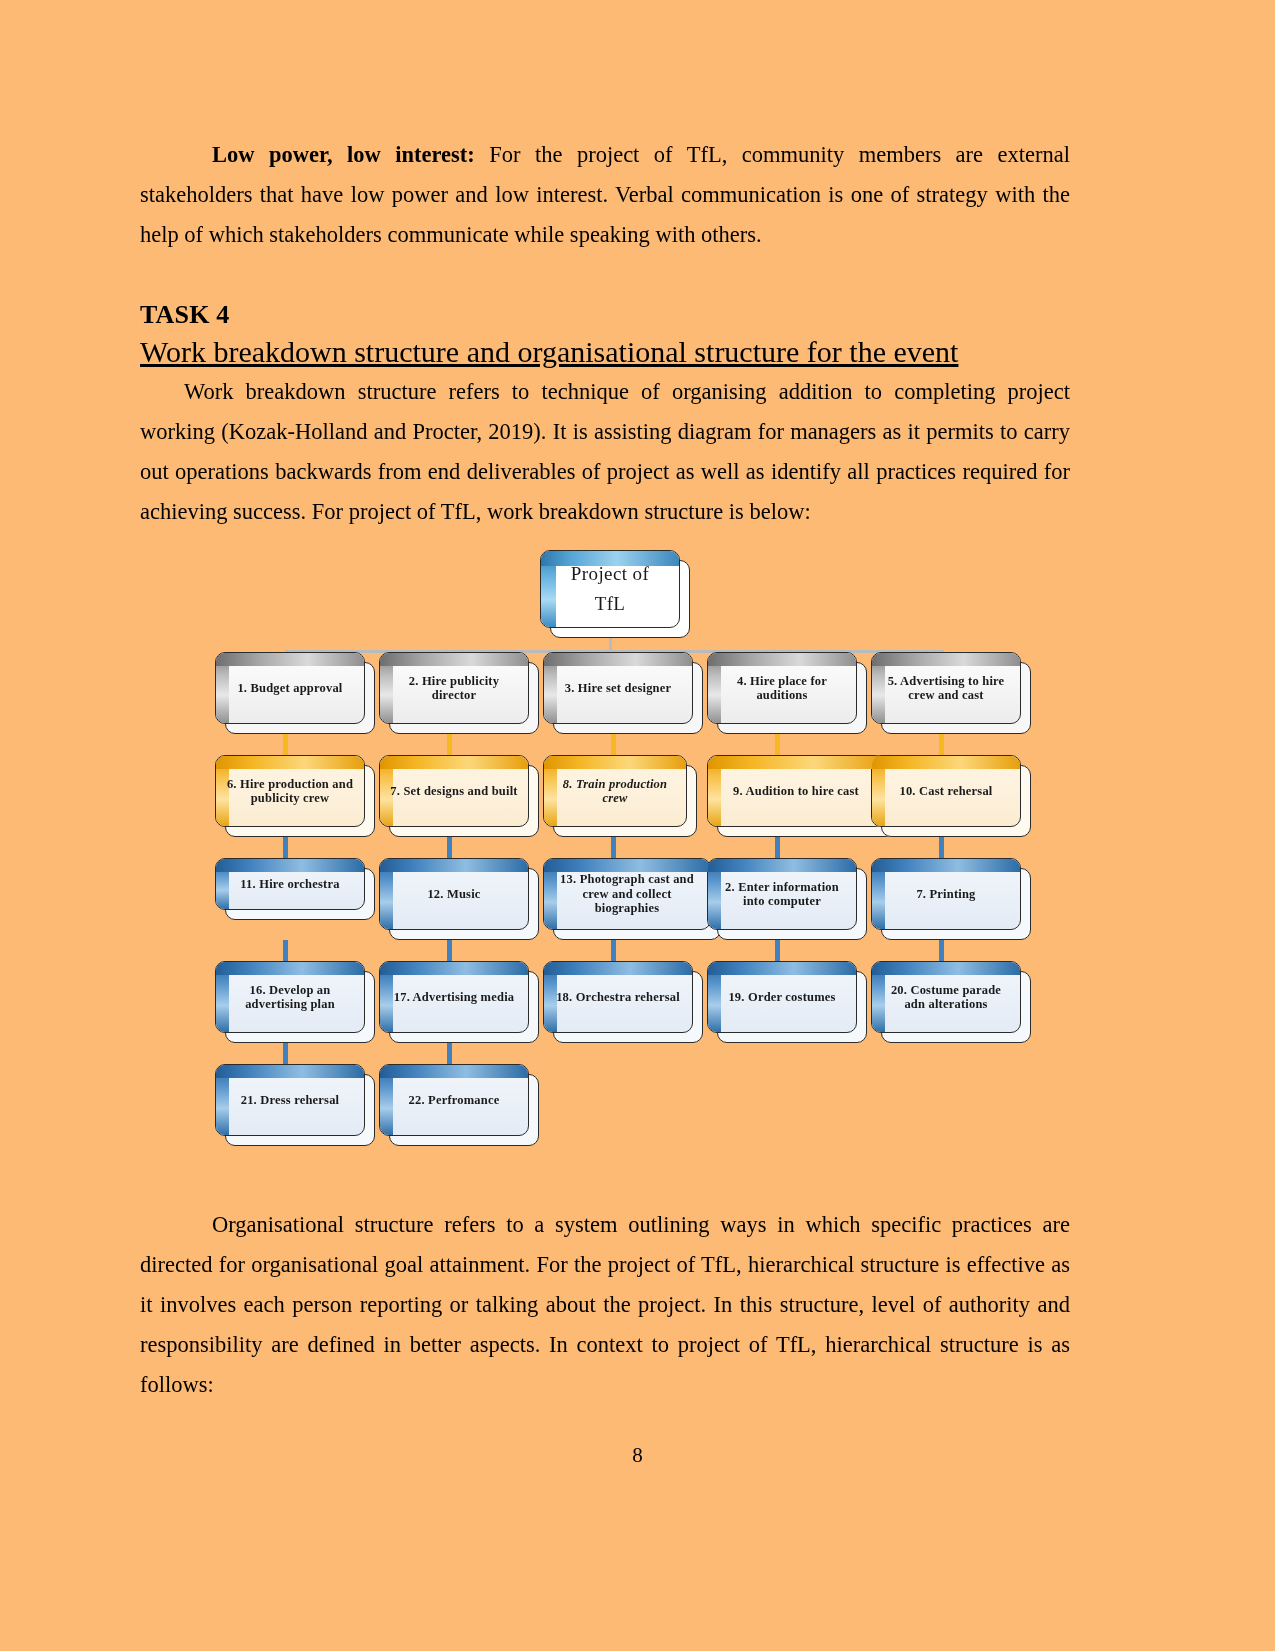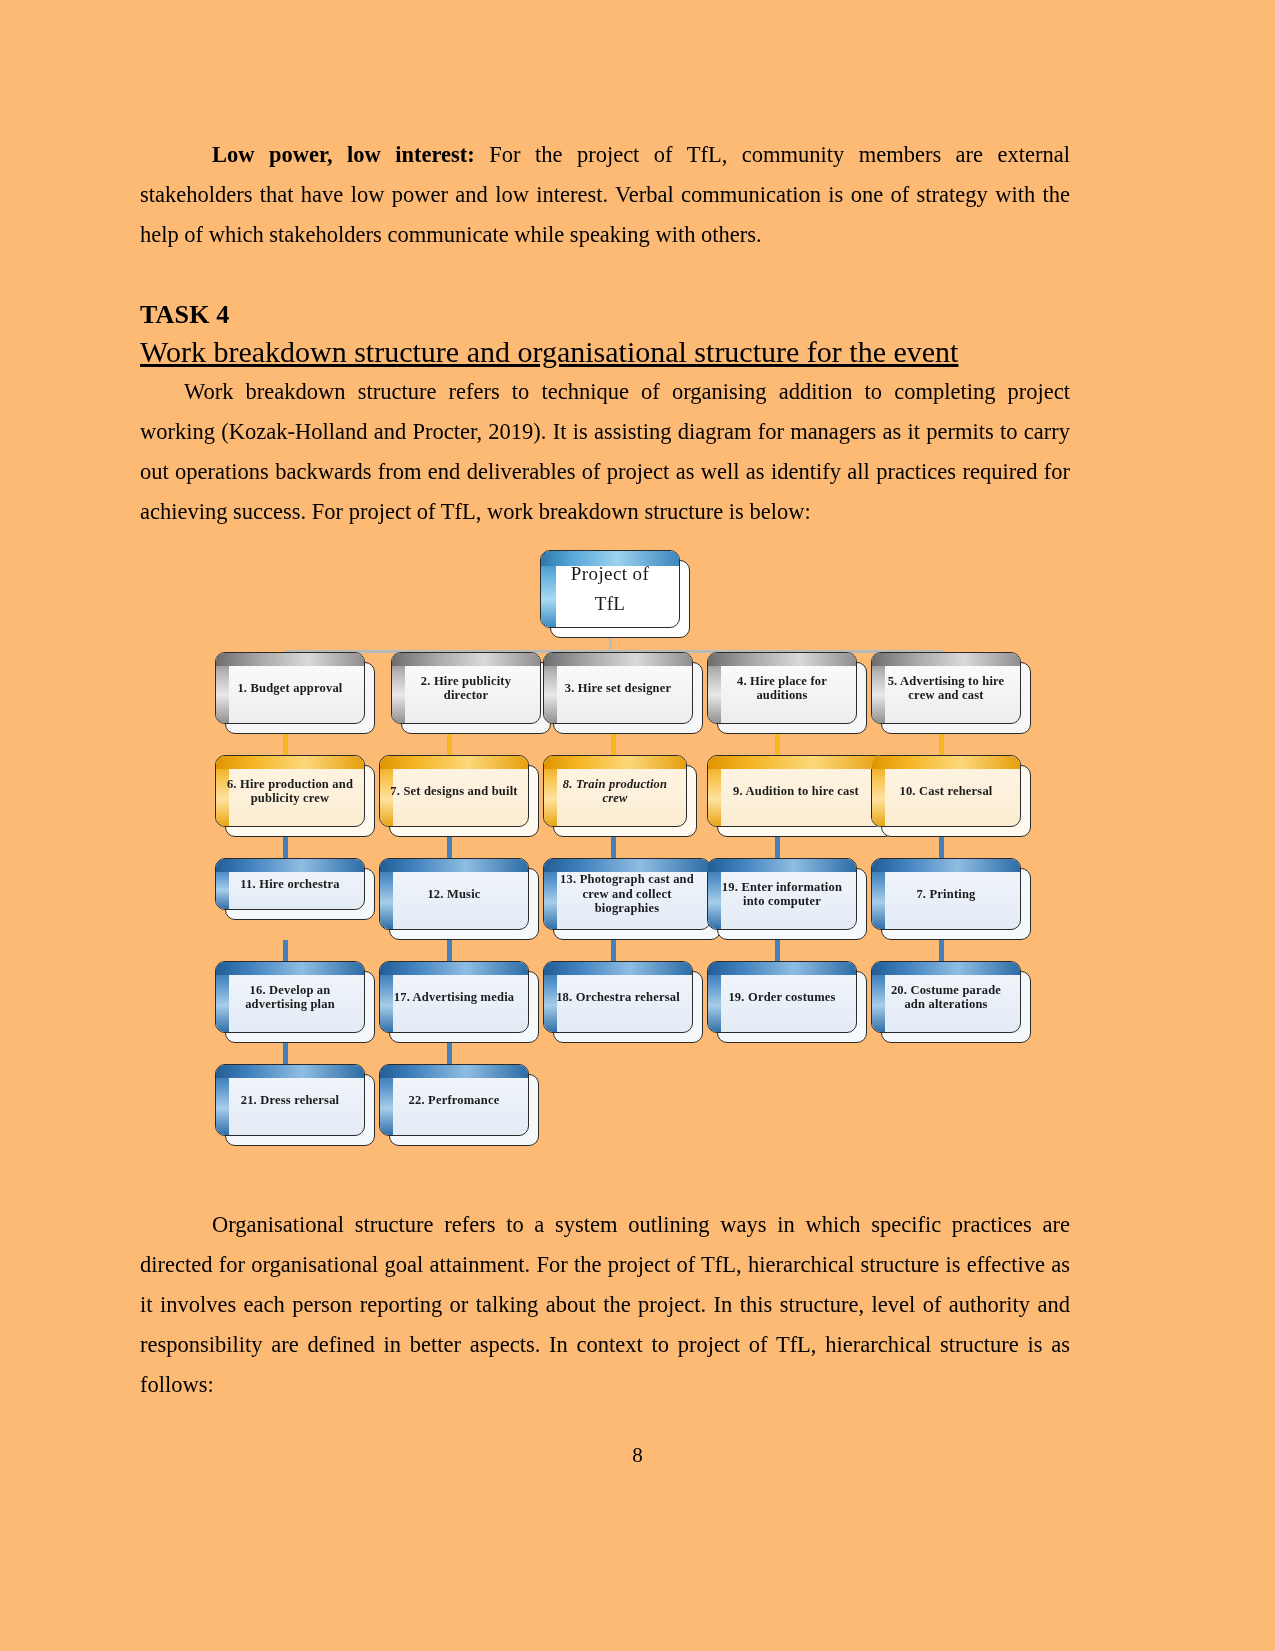--- a/index.html
+++ b/index.html
@@ -231,21 +231,21 @@
       <div class="conn v-gray" style="left:408px; top:105px; height:22px;"></div>
       <div class="conn v-gray" style="left:572px; top:105px; height:22px;"></div>
       <div class="conn v-gray" style="left:736px; top:105px; height:22px;"></div>
 
       <div class="node n-gray" style="left:10px; top:107px; width:150px; height:72px;">
         <div class="back"></div>
         <div class="front">
           <div class="label">1. Budget approval</div>
         </div>
       </div>
-      <div class="node n-gray" style="left:174px; top:107px; width:150px; height:72px;margin-left:12px;">
+      <div class="node n-gray" style="left:174px; top:107px; width:150px; height:72px;">
         <div class="back"></div>
         <div class="front">
           <div class="label">2. Hire publicity director</div>
         </div>
       </div>
       <div class="node n-gray" style="left:338px; top:107px; width:150px; height:72px;">
         <div class="back"></div>
         <div class="front">
           <div class="label">3. Hire set designer</div>
         </div>
@@ -320,21 +320,21 @@
       </div>
       <div class="node n-blue" style="left:338px; top:313px; width:168px; height:72px;padding-left:47px;">
         <div class="back"></div>
         <div class="front">
           <div class="label">13. Photograph cast and crew and collect biographies</div>
         </div>
       </div>
       <div class="node n-blue" style="left:502px; top:313px; width:150px; height:72px;">
         <div class="back"></div>
         <div class="front">
-          <div class="label">19. Enter information into computer</div>
+          <div class="label">2. Enter information into computer</div>
         </div>
       </div>
       <div class="node n-blue" style="left:666px; top:313px; width:150px; height:72px;">
         <div class="back"></div>
         <div class="front">
           <div class="label">7. Printing</div>
         </div>
       </div>
 
       <div class="conn v-blue" style="left:78px; top:395px; height:22px;"></div>

